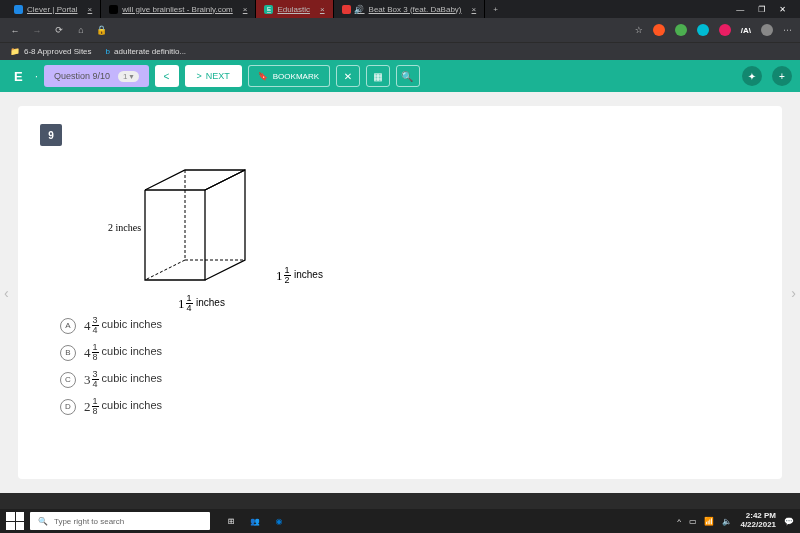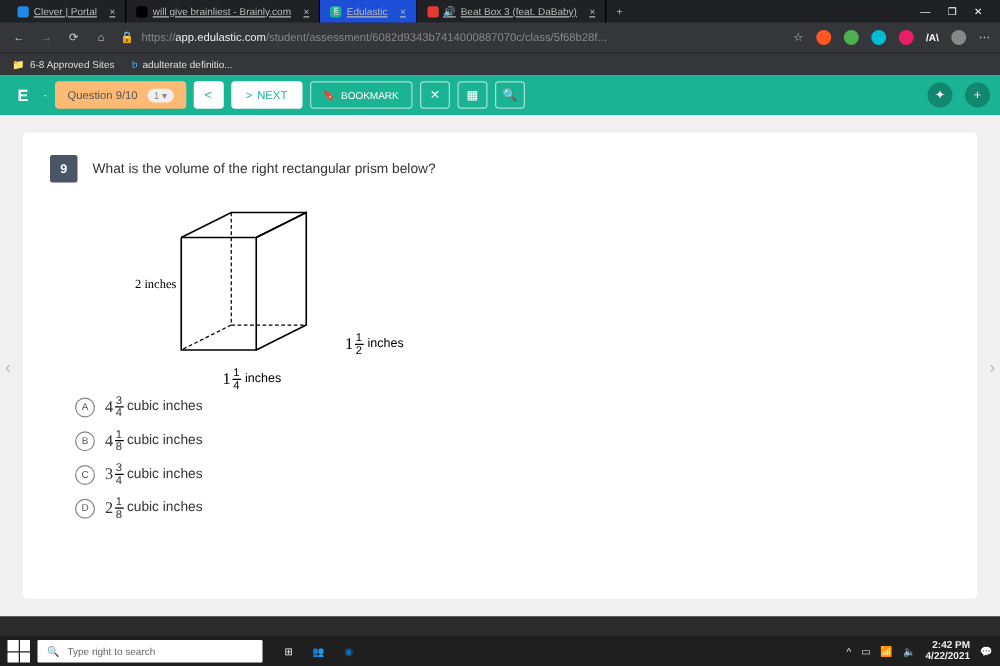--- a/index.html
+++ b/index.html
@@ -1,21 +1,21 @@
 <!DOCTYPE html>
 <html><head>
 <meta charset="utf-8">
 <style>
 * { margin: 0; padding: 0; box-sizing: border-box; font-family: "Segoe UI", Arial, sans-serif; }
 body { width: 800px; height: 533px; background: #2b2b2b; overflow: hidden; position: relative; }
 
 
 .tab-bar { height: 18px; background: #202124; display: flex; align-items: center; padding: 0 6px; font-size: 8px; color: #bbb; }
 .tab { display: flex; align-items: center; padding: 0 8px; height: 18px; border-right: 1px solid #000; gap: 4px; text-decoration: underline; }
-.tab.active { background: #1d4ed8; }
+.tab.active { background: #7f1d1d; }
 .tab-favicon { width: 9px; height: 9px; border-radius: 2px; flex-shrink: 0; }
 .tab-x { margin-left: 6px; font-size: 8px; }
 .tab-plus { padding: 0 8px; }
 .winctrl { margin-left: auto; display: flex; gap: 14px; padding-right: 8px; color: #fff; }
 
 
 .addr-bar { height: 24px; background: #35363a; display: flex; align-items: center; padding: 0 8px; gap: 8px; color: #ccc; font-size: 9px; }
 .addr-btn { width: 14px; display: flex; justify-content: center; }
 .url-box { flex: 1; display: flex; align-items: center; gap: 6px; }
 .url-text { color: #888; font-size: 9px; }
@@ -23,21 +23,21 @@
 .right-icons { display: flex; gap: 10px; align-items: center; }
 .ico-circle { width: 12px; height: 12px; border-radius: 50%; }
 
 
 .bm-bar { height: 18px; background: #35363a; border-top: 1px solid #2b2b2b; display: flex; align-items: center; padding: 0 10px; gap: 14px; font-size: 8px; color: #ddd; }
 .bm-item { display: flex; align-items: center; gap: 4px; }
 
 
 .app-header { height: 32px; background: #1ab394; display: flex; align-items: center; padding: 0 8px; gap: 6px; }
 .logo-e { color: #fff; font-weight: bold; font-size: 13px; padding: 0 6px; }
-.q-pill { background: #fdba74; border-radius: 3px; height: 22px; display: flex; align-items: center; padding: 0 10px; font-size: 9px; color: #555; gap: 8px; }
+.q-pill { background: #c4b5fd; border-radius: 3px; height: 22px; display: flex; align-items: center; padding: 0 10px; font-size: 9px; color: #555; gap: 8px; }
 .q-chip { background: #eee; border-radius: 8px; padding: 1px 5px; font-size: 8px; color: #888; display:flex; align-items:center; gap:2px;}
 .nav-btn { background: #fff; border-radius: 3px; height: 22px; width: 24px; display: flex; align-items: center; justify-content: center; color: #1ab394; font-size: 10px; }
 .next-btn { background: #fff; border-radius: 3px; height: 22px; padding: 0 12px; display: flex; align-items: center; color: #1ab394; font-size: 9px; font-weight: 500; gap:4px;}
 .bookmark-btn { background: #1ab394; border: 1px solid rgba(255,255,255,.6); border-radius: 3px; height: 22px; padding: 0 10px; display: flex; align-items: center; color: #fff; font-size: 8px; gap: 4px; }
 .tool-btn { border: 1px solid rgba(255,255,255,.6); border-radius: 3px; height: 22px; width: 24px; display: flex; align-items: center; justify-content: center; color: #fff; font-size: 10px; }
 .hdr-spacer { flex: 1; }
 .round-btn { width: 20px; height: 20px; border-radius: 50%; background: #12876f; color: #fff; display: flex; align-items: center; justify-content: center; font-size: 10px; }
 
 
 .page-bg { background: #f0f0f0; height: 401px; padding: 14px 18px; position: relative; }
@@ -105,21 +105,20 @@
   </div>
 </div>
 
 <div class="addr-bar">
   <span class="addr-btn">←</span>
   <span class="addr-btn" style="opacity:.4">→</span>
   <span class="addr-btn">⟳</span>
   <span class="addr-btn">⌂</span>
   <div class="url-box">
     <span>🔒</span>
-    <span class="url-text"><span>https://</span><span class="host">app.edulastic.com</span><span>/student/assessment/6082d9343b7414000887070c/class/5f68b28f...</span></span>
   </div>
   <div class="right-icons">
     <span>☆</span>
     <span class="ico-circle" style="background:#ff5722"></span>
     <span class="ico-circle" style="background:#4caf50"></span>
     <span class="ico-circle" style="background:#00bcd4"></span>
     <span class="ico-circle" style="background:#e91e63"></span>
     <span style="color:#fff;font-weight:bold;font-size:8px">/A\</span>
     <span class="ico-circle" style="background:#888"></span>
     <span>⋯</span>
@@ -175,21 +174,20 @@
       <span>+</span>
     </div>
 </div>
 
 <div class="page-bg">
   <span class="side-chev left">‹</span>
   <span class="side-chev right">›</span>
   <div class="card">
     <div class="q-row">
       <div class="q-num">9</div>
-      <div class="q-text">What is the volume of the right rectangular prism below?</div>
     </div>
 
     <div class="diagram">
       <svg class="prism-svg" width="200" height="140" viewBox="0 0 200 140">
 
         <line x1="95" y1="10" x2="95" y2="100" stroke="#000" stroke-dasharray="3,2" stroke-width="1"></line>
         <line x1="95" y1="100" x2="55" y2="120" stroke="#000" stroke-dasharray="3,2" stroke-width="1"></line>
         <line x1="95" y1="100" x2="155" y2="100" stroke="#000" stroke-dasharray="3,2" stroke-width="1"></line>
 
         <polyline points="55,30 55,120 115,120 115,30 55,30" fill="none" stroke="#000" stroke-width="1.3"></polyline>

